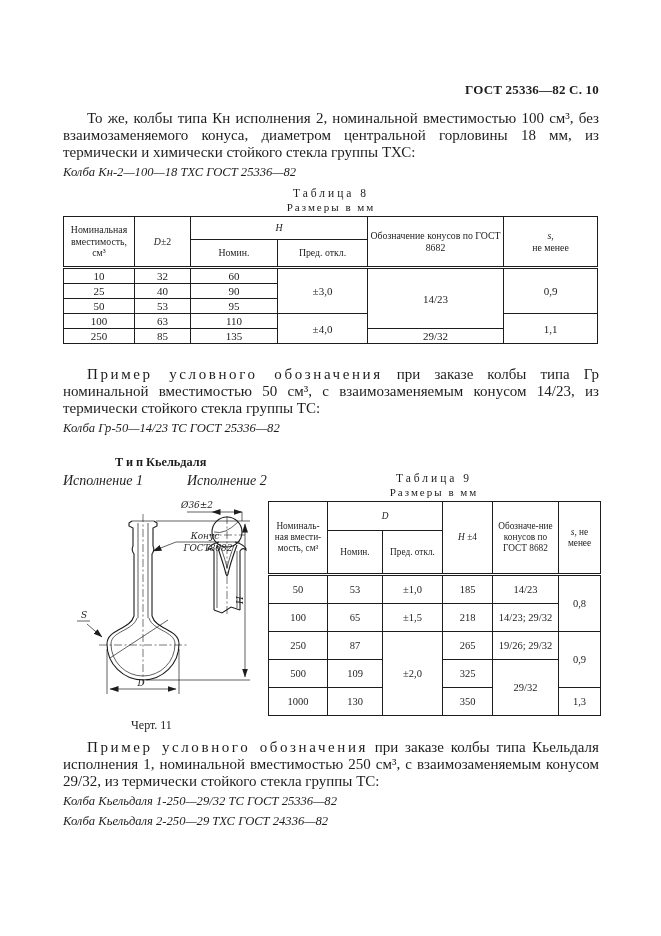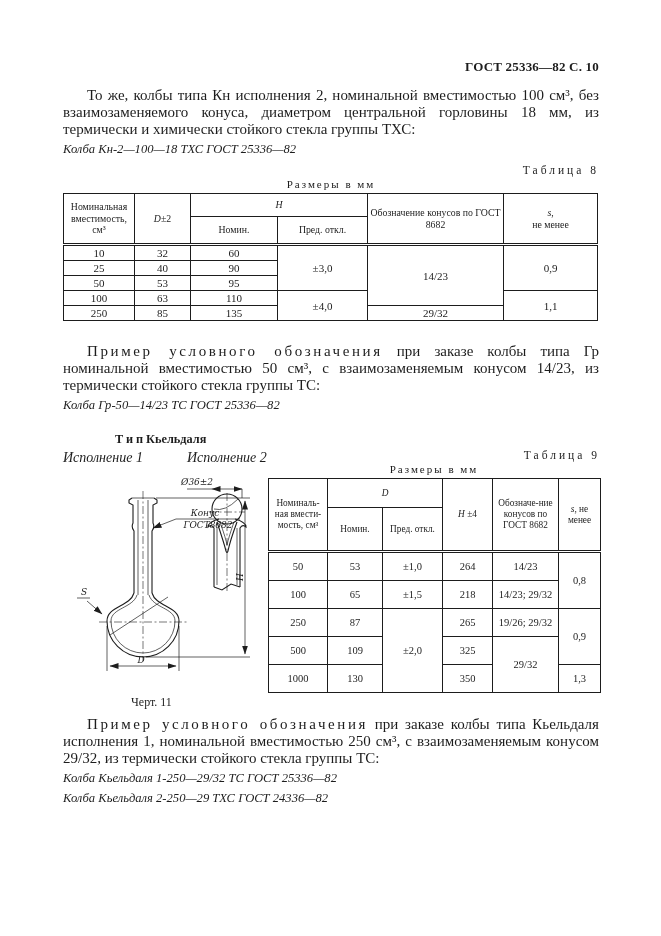--- a/index.html
+++ b/index.html
@@ -1,32 +1,32 @@
 <!DOCTYPE html>
 <html><head>
 <meta charset="utf-8">
 <style>
   html,body{margin:0;padding:0;}
   body{
     width:661px;height:936px;background:#ffffff;overflow:hidden;
     font-family:"Liberation Serif","DejaVu Serif",serif;color:#1d1d1d;
     -webkit-font-smoothing:antialiased;
   }
-  .page{box-sizing:border-box;width:660px;height:936px;padding:59px 61px 0 63px;}
+  .page{box-sizing:border-box;width:660px;height:936px;padding:82px 61px 0 63px;}
   .page-header{font-weight:bold;font-size:13px;text-align:right;letter-spacing:.2px;}
   p.body-text{
     margin:12px 0 0 0;font-size:15px;line-height:17px;text-align:justify;
     text-indent:24px;
   }
   .spaced-lead{letter-spacing:2.6px;}
   .example{
     margin:3px 0 0 0;font-size:12.6px;font-style:italic;text-align:left;line-height:17px;
   }
   .tbl-label{
-    margin-top:5px;font-size:11.5px;letter-spacing:3px;text-align:right;line-height:14px;
+    margin-top:5px;font-size:11.5px;letter-spacing:3px;text-align:center;line-height:14px;
   }
   .units{
     font-size:11px;letter-spacing:2px;text-align:center;line-height:14px;margin-bottom:2px;
   }
   table{border-collapse:collapse;table-layout:fixed;border:1.5px solid #1d1d1d;}
   th,td{
     border:1px solid #1d1d1d;text-align:center;vertical-align:middle;
     padding:1px 2px;font-weight:normal;
   }
   th.hb{border-bottom:3px double #1d1d1d;}
@@ -232,21 +232,21 @@
           <tr>
             <th class="hb">Номин.</th>
             <th class="hb">Пред. откл.</th>
           </tr>
         </thead>
         <tbody>
           <tr>
             <td>50</td>
             <td>53</td>
             <td>±1,0</td>
-            <td>264</td>
+            <td>185</td>
             <td>14/23</td>
             <td rowspan="2">0,8</td>
           </tr>
           <tr>
             <td>100</td>
             <td>65</td>
             <td>±1,5</td>
             <td>218</td>
             <td>14/23; 29/32</td>
           </tr>

